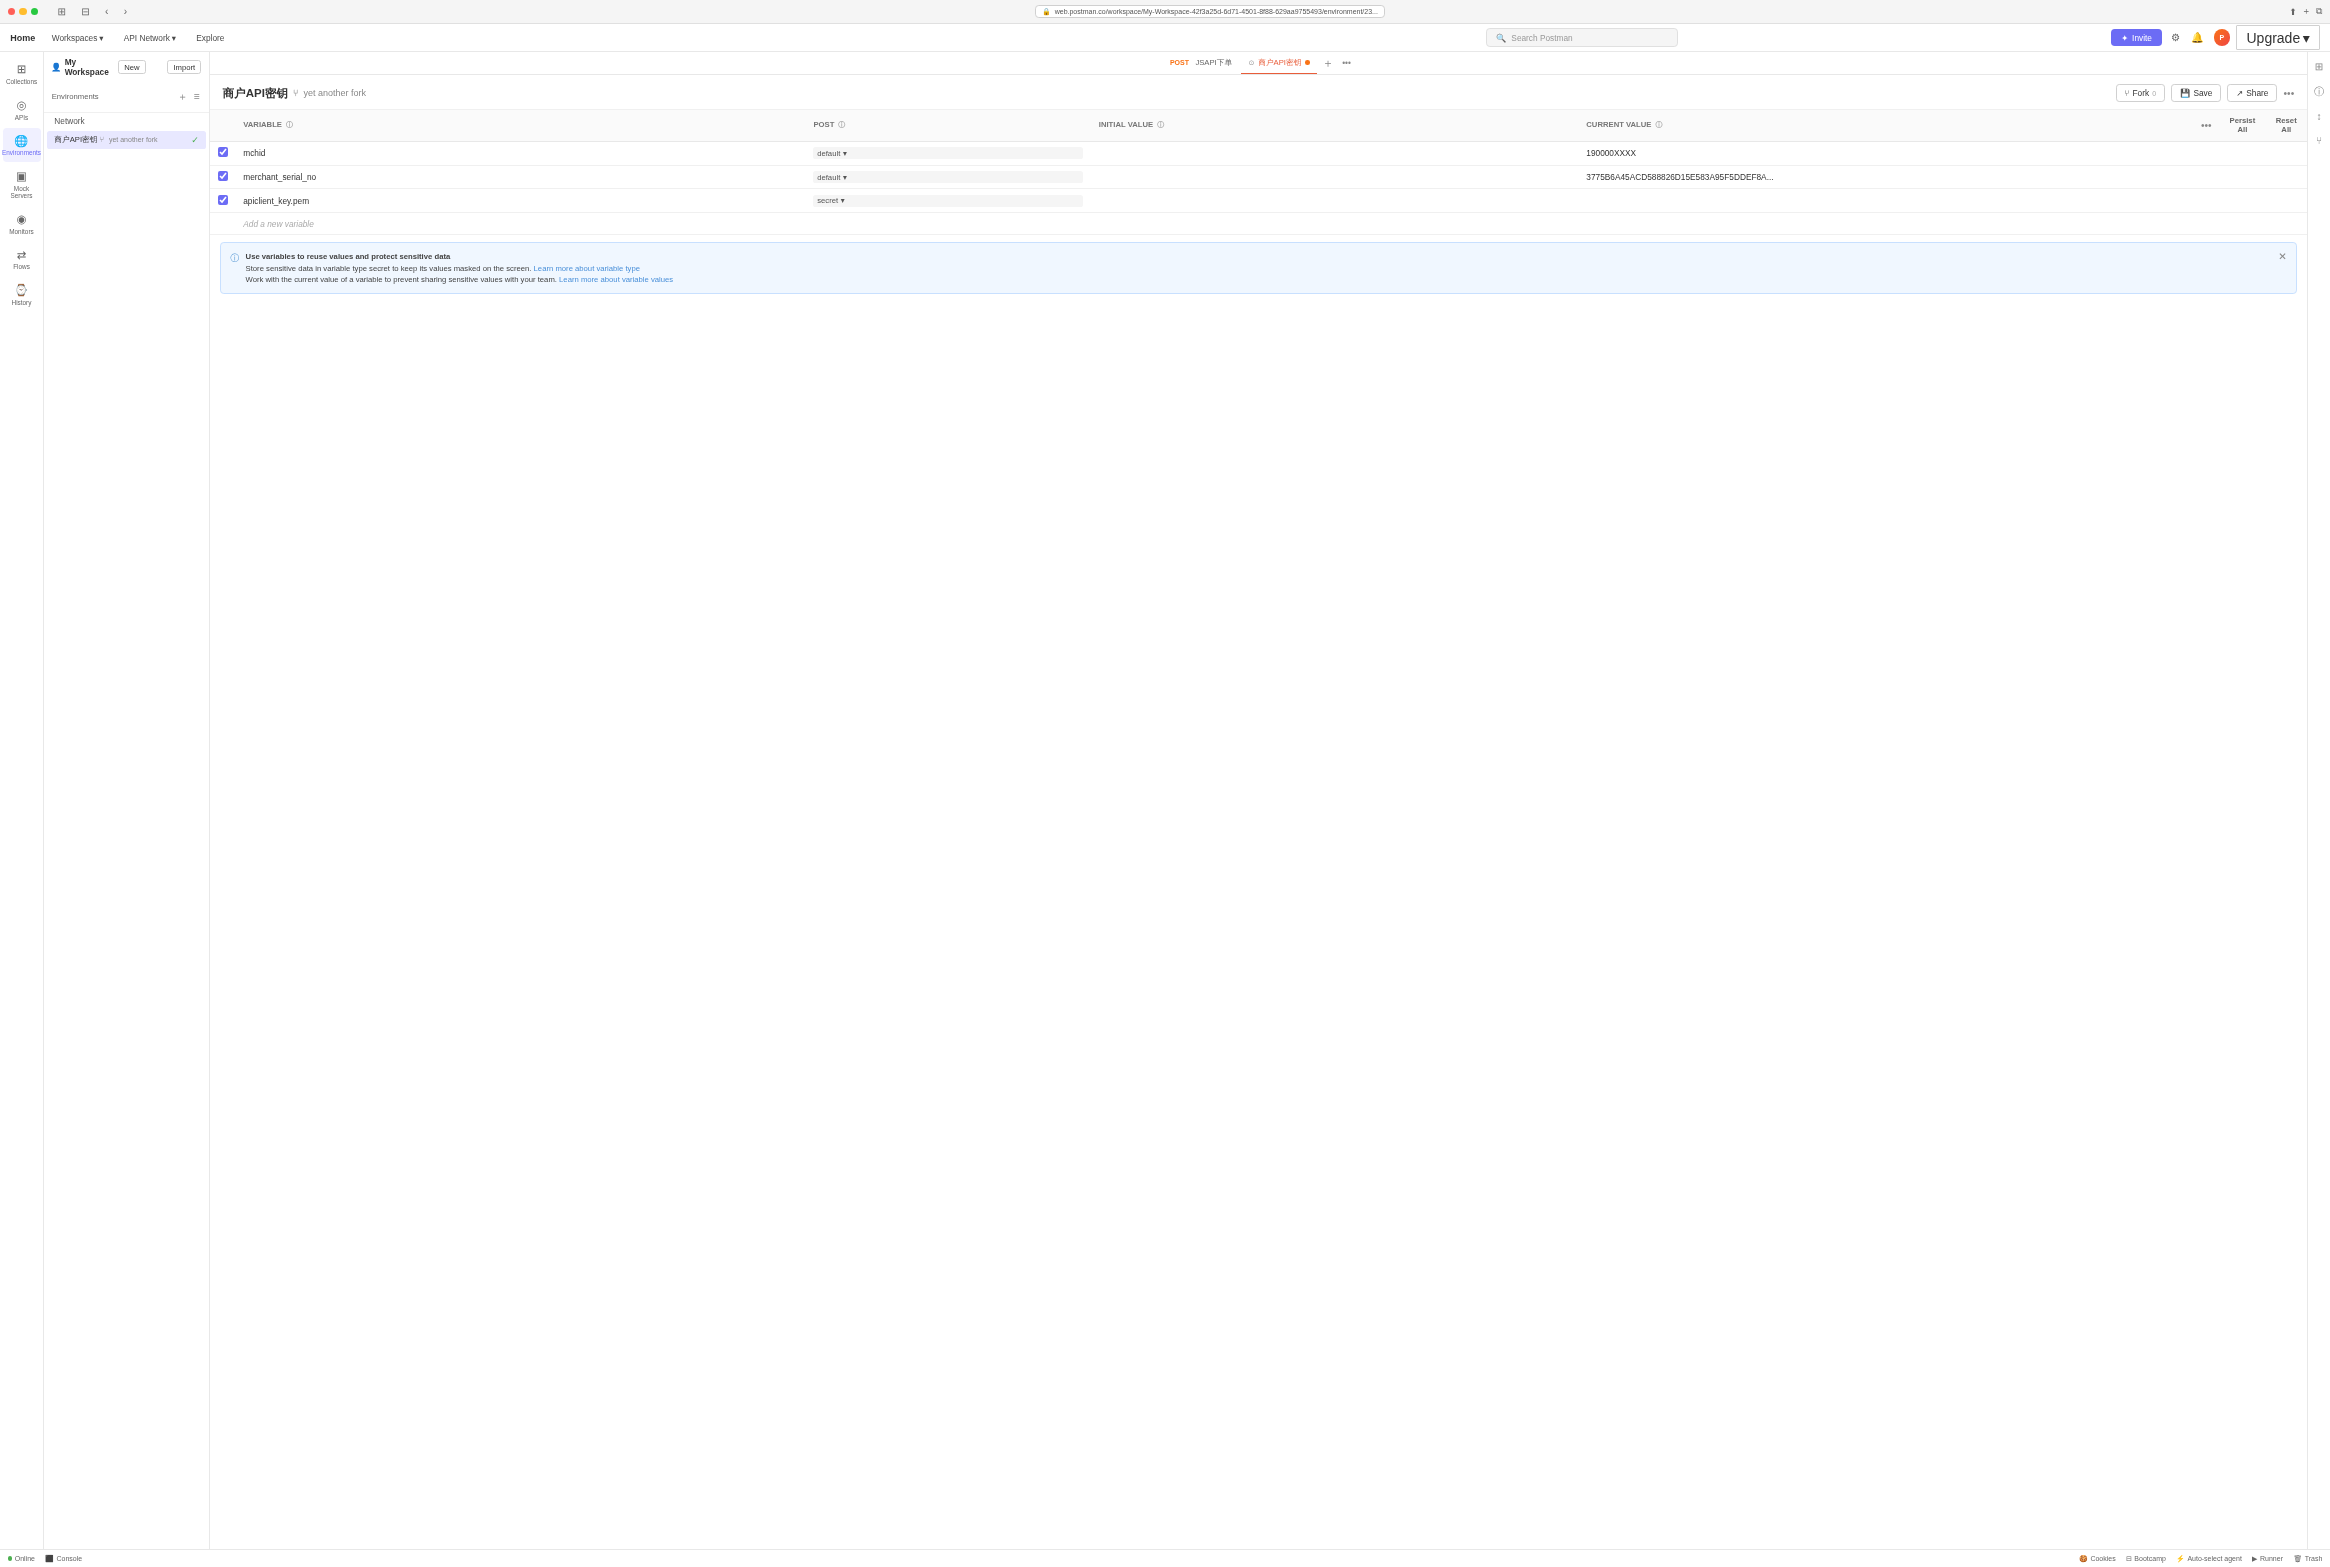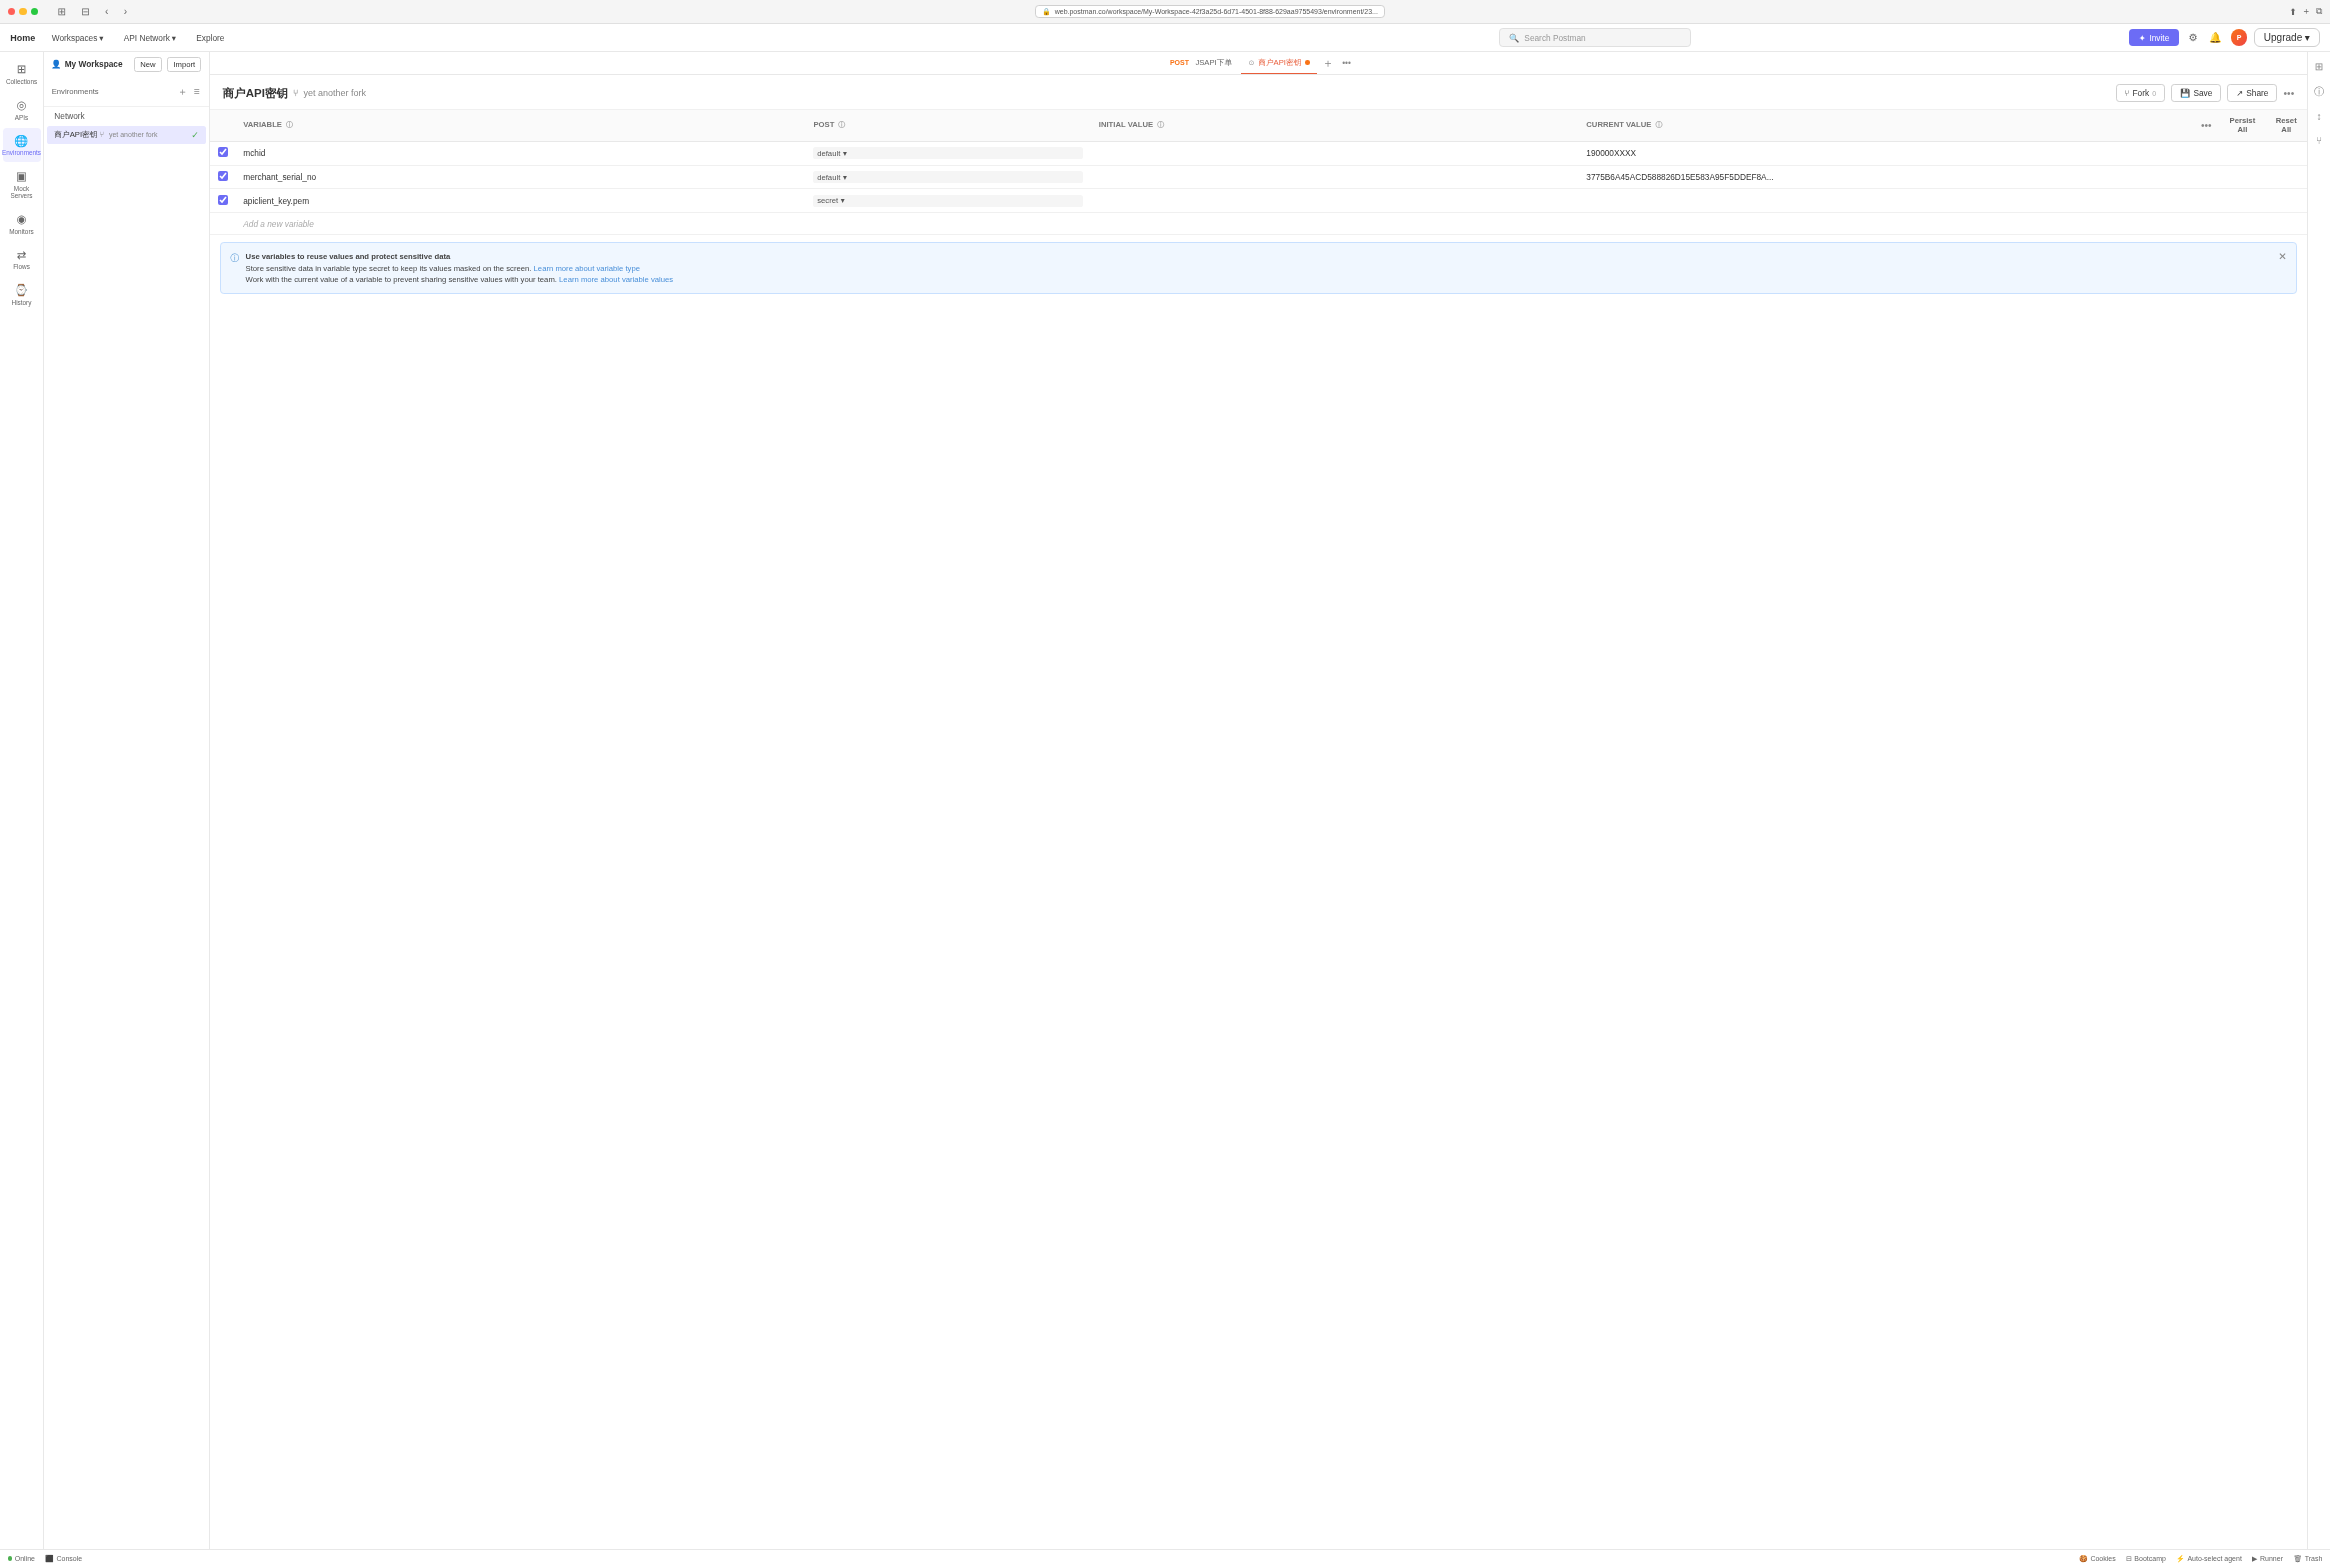--- a/index.html
+++ b/index.html
@@ -22,21 +22,21 @@
     
     .app-navbar { height: 28px; background: #fff; border-bottom: 0.6px solid #e8e8e8; display: flex; align-items: center; padding: 0 10.2px; gap: 8px; flex-shrink: 0; }
     .nav-left { display: flex; align-items: center; gap: 12.8px; flex: 1; }
     .nav-brand { font-weight: 600; font-size: 9px; color: #333; }
     .nav-item { font-size: 8.3px; color: #4a4a4a; cursor: pointer; padding: 2.6px 3.8px; border-radius: 2.6px; display: flex; align-items: center; gap: 1.9px; }
     .nav-center { flex: 1; display: flex; justify-content: center; }
     .search-bar { background: #f5f5f5; border: 0.6px solid #e0e0e0; border-radius: 3.8px; padding: 3.2px 9px; font-size: 8.3px; color: #666; min-width: 192px; display: flex; align-items: center; gap: 5.1px; cursor: pointer; }
     .nav-right { display: flex; align-items: center; gap: 6.4px; }
     .invite-btn { background: #6c6cf5; color: #fff; border: none; border-radius: 3.8px; padding: 3.8px 10.2px; font-size: 8.3px; cursor: pointer; display: flex; align-items: center; gap: 3.8px; font-weight: 500; }
     .nav-icon-btn { background: none; border: none; cursor: pointer; color: #666; font-size: 10.2px; padding: 2.6px; border-radius: 2.6px; }
-    .upgrade-btn { background: none; border: 0.6px solid #d0d0d0; border-radius: 6px; padding: 3.2px 9px; font-size: 10px; cursor: pointer; color: #333; display: flex; align-items: center; gap: 2.6px; }
+    .upgrade-btn { background: none; border: 0.6px solid #d0d0d0; border-radius: 1px; padding: 3.2px 9px; font-size: 14px; cursor: pointer; color: #333; display: flex; align-items: center; gap: 2.6px; }
     .avatar { width: 16.6px; height: 16.6px; border-radius: 50%; background: linear-gradient(135deg, #f97316, #ef4444); display: flex; align-items: center; justify-content: center; color: white; font-size: 7px; font-weight: 600; }
 
     
     .main-layout { display: flex; flex: 1; overflow: hidden; }
 
     
     .sidebar { width: 44px; background: #fff; border-right: 0.6px solid #e8e8e8; display: flex; flex-direction: column; align-items: center; padding: 5.1px 0; gap: 2.6px; flex-shrink: 0; }
     .sidebar-item { display: flex; flex-direction: column; align-items: center; gap: 1.9px; padding: 5.1px 3.8px; border-radius: 3.8px; cursor: pointer; width: 38px; color: #666; }
     .sidebar-item.active { background: #f0f0ff; color: #6c6cf5; }
     .sidebar-item .icon { font-size: 11.5px; }
@@ -215,21 +215,21 @@
       <span class="label">History</span>
     </div>
   </div>
 
   <div class="collections-panel">
     <div class="workspace-header">
       <div class="workspace-name">
         <span>👤</span>
         <span>My Workspace</span>
       </div>
-      <div style="display:flex;gap:3px">
+      <div style="display:flex;gap:19px">
         <button class="workspace-btn">New</button>
         <button class="workspace-btn">Import</button>
       </div>
     </div>
     <div class="panel-header">
       <span style="font-size:7.7px;color:#666">Environments</span>
       <div class="panel-actions">
         <button class="panel-action-btn">＋</button>
         <button class="panel-action-btn">≡</button>
       </div>

